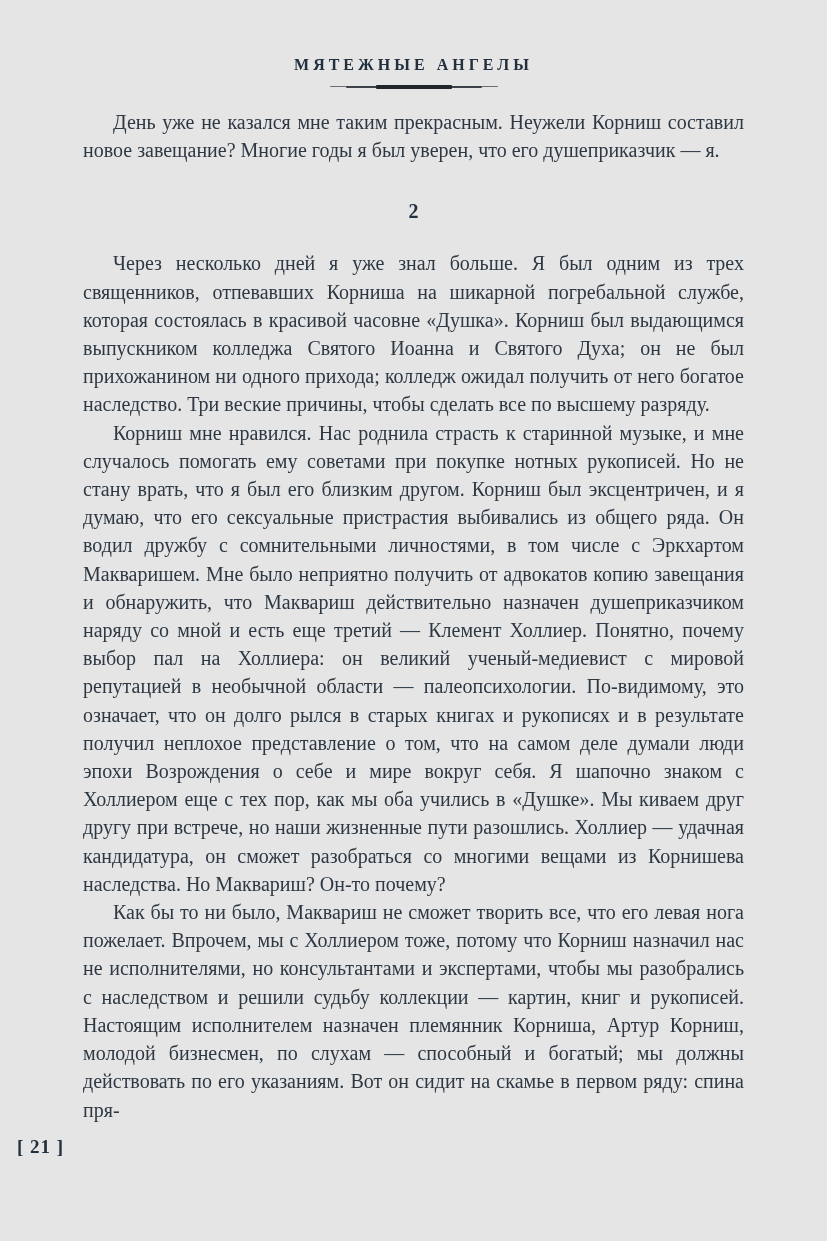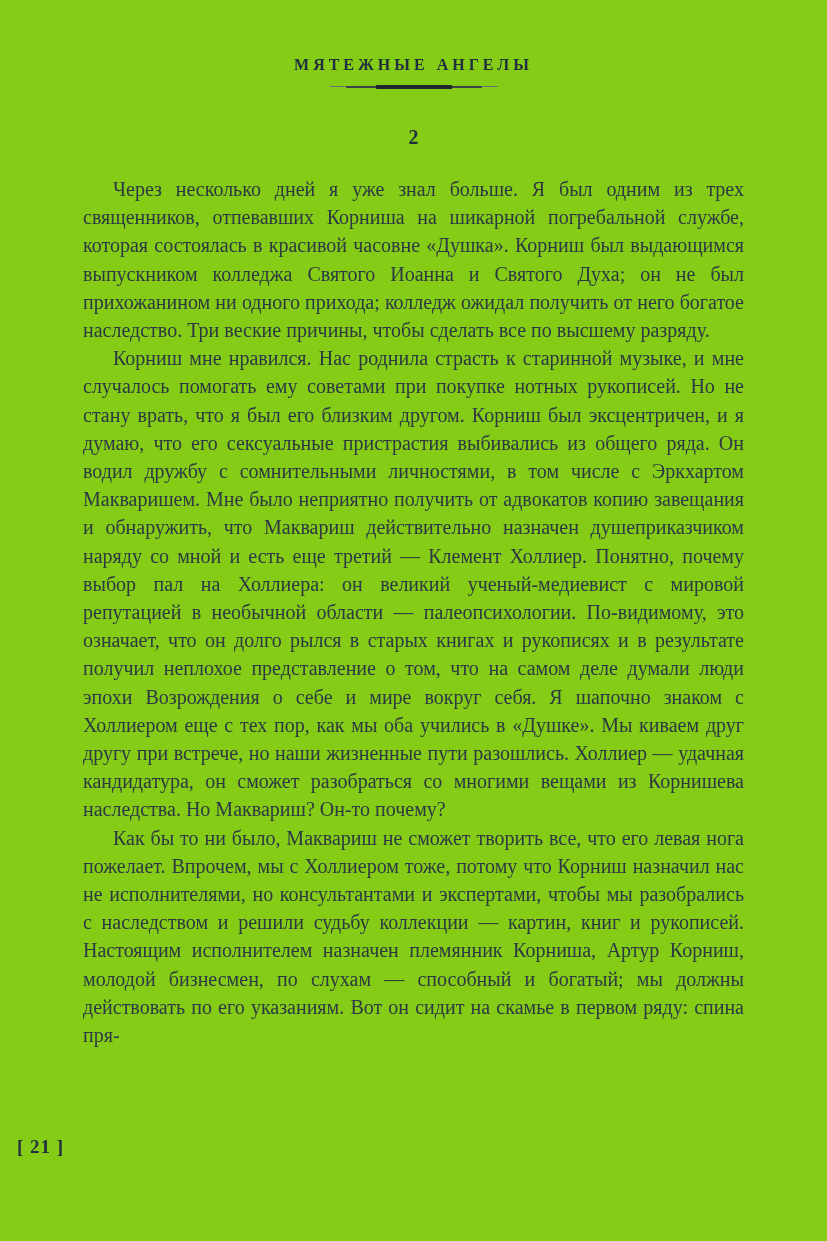--- a/index.html
+++ b/index.html
@@ -5,21 +5,21 @@
   html, body {
     margin: 0;
     padding: 0;
     background: #ffffff;
   }
   .page {
     position: relative;
     width: 827px;
     height: 1241px;
     margin: 0 auto;
-    background: #84cc16;
+    background: #e5e5e5;
     font-family: "Liberation Serif", "DejaVu Serif", serif;
     color: #2d3843;
     overflow: hidden;
     box-sizing: border-box;
     padding-top: 55px;
   }
   .running-head {
     text-align: center;
     font-size: 16px;
     font-weight: bold;
@@ -92,20 +92,21 @@
   <header>
     <div class="running-head">МЯТЕЖНЫЕ АНГЕЛЫ</div>
     <div class="ornament">
       <span class="orn-thin"></span>
       <span class="orn-mid"></span>
       <span class="orn-core"></span>
     </div>
   </header>
 
   <main class="text-block">
+    <p class="para-1">День уже не казался мне таким прекрасным. Неужели Корниш составил новое завещание? Многие годы я был уверен, что его душеприказчик — я.</p>
 
     <div class="section-number">2</div>
 
     <p class="para-2">Через несколько дней я уже знал больше. Я был одним из трех священников, отпевавших Корниша на шикарной погребальной службе, которая состоялась в красивой часовне «Душка». Корниш был выдающимся выпускником колледжа Святого Иоанна и Святого Духа; он не был прихожанином ни одного прихода; колледж ожидал получить от него богатое наследство. Три веские причины, чтобы сделать все по высшему разряду.</p>
 
     <p>Корниш мне нравился. Нас роднила страсть к старинной музыке, и мне случалось помогать ему советами при покупке нотных рукописей. Но не стану врать, что я был его близким другом. Корниш был эксцентричен, и я думаю, что его сексуальные пристрастия выбивались из общего ряда. Он водил дружбу с сомнительными личностями, в том числе с Эркхартом Макваришем. Мне было неприятно получить от адвокатов копию завещания и обнаружить, что Маквариш действительно назначен душеприказчиком наряду со мной и есть еще третий — Клемент Холлиер. Понятно, почему выбор пал на Холлиера: он великий ученый-медиевист с мировой репутацией в необычной области — палеопсихологии. По-видимому, это означает, что он долго рылся в старых книгах и рукописях и в результате получил неплохое представление о том, что на самом деле думали люди эпохи Возрождения о себе и мире вокруг себя. Я шапочно знаком с Холлиером еще с тех пор, как мы оба учились в «Душке». Мы киваем друг другу при встрече, но наши жизненные пути разошлись. Холлиер — удачная кандидатура, он сможет разобраться со многими вещами из Корнишева наследства. Но Маквариш? Он-то почему?</p>
 
     <p>Как бы то ни было, Маквариш не сможет творить все, что его левая нога пожелает. Впрочем, мы с Холлиером тоже, потому что Корниш назначил нас не исполнителями, но консультантами и экспертами, чтобы мы разобрались с наследством и решили судьбу коллекции — картин, книг и рукописей. Настоящим исполнителем назначен племянник Корниша, Артур Корниш, молодой бизнесмен, по слухам — способный и богатый; мы должны действовать по его указаниям. Вот он сидит на скамье в первом ряду: спина пря-</p>
   </main>
 

